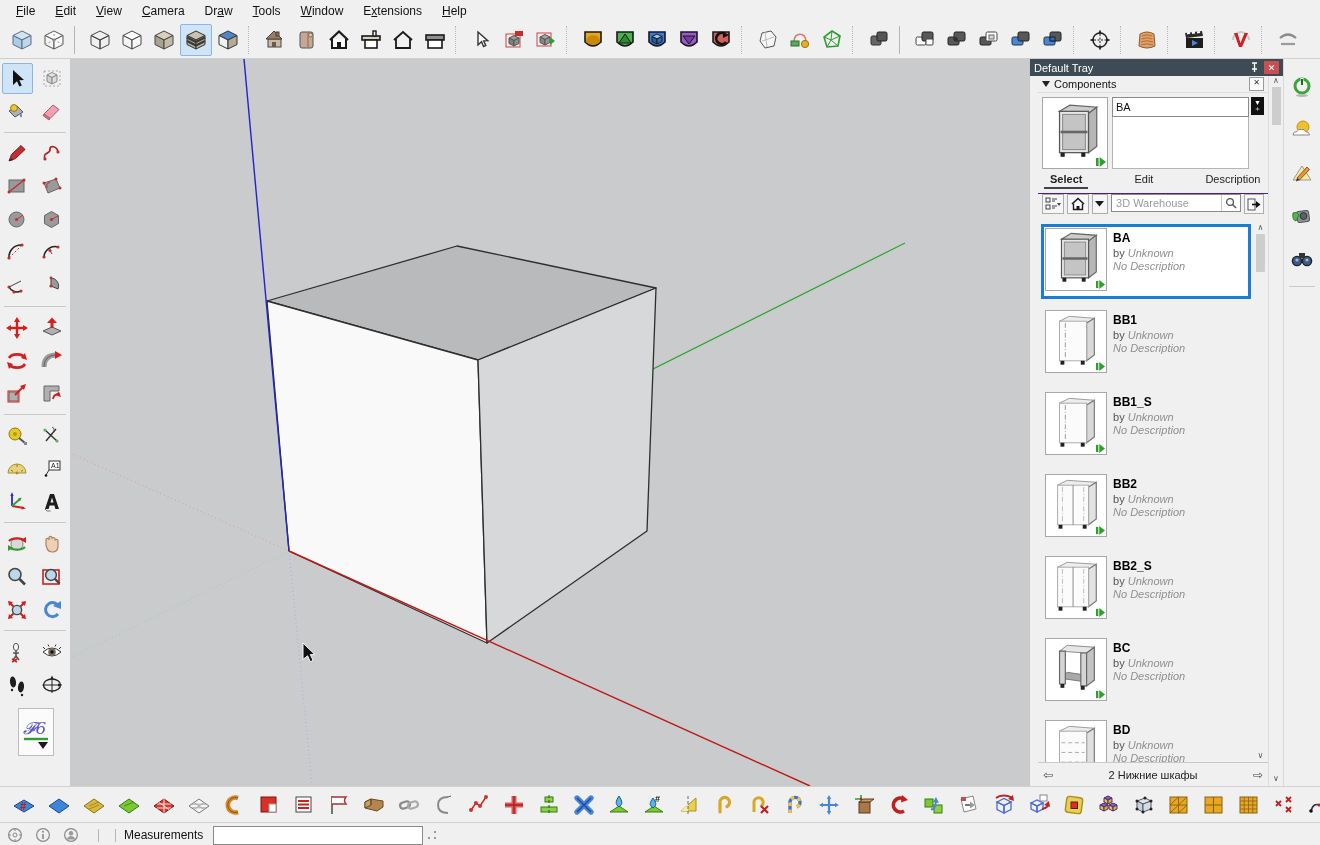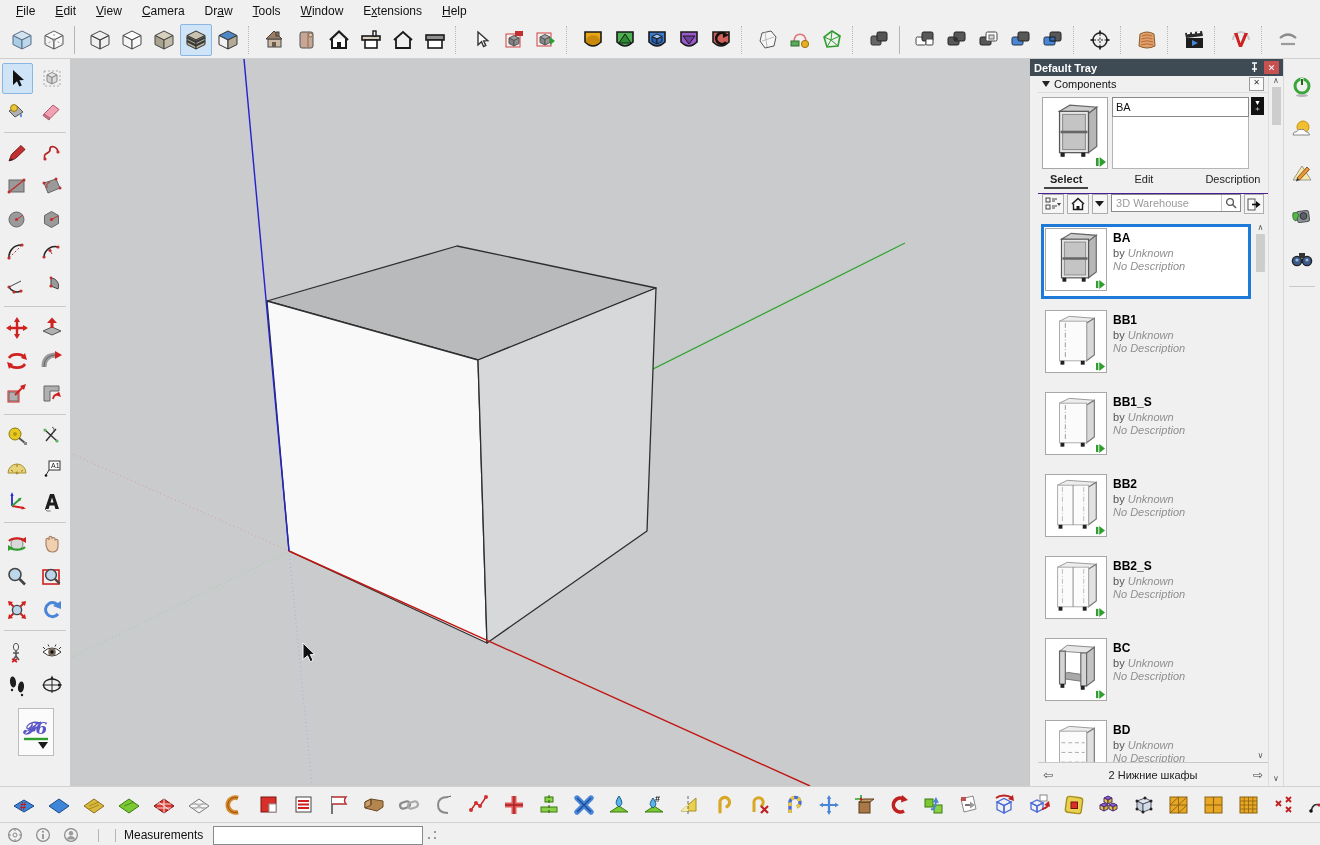--- a/index.html
+++ b/index.html
@@ -16,28 +16,28 @@
   .tbtn.sel{background:#cfe4f7;border-color:#8ab6e3;}
   .sep{width:7px;height:28px;border-left:1px dotted #b9b9b9;margin:0 3px 0 4px;flex:0 0 auto;}
   .sepl{width:5px;height:28px;border-left:1px solid #b5b5b5;margin:0 4px;flex:0 0 auto;}
   
   #main{height:727px;display:flex;}
   #left-toolbar{width:70px;background:#f0f0f0;padding-top:4px;display:flex;flex-wrap:wrap;
     align-content:flex-start;justify-content:center;gap:2px 4px;}
   #left-toolbar .div{width:62px;height:1px;background:#c9c9c9;margin:3px 0;}
   #left-toolbar .tbtn{width:29px;height:29px;}
   #f6btn{width:34px;height:46px;border:1px solid #bdbdbd;background:#fbfbfb;margin-top:6px;
-    display:flex;align-items:center;justify-content:center;align-self:flex-start;margin-left:2px;font-weight:bold;}
+    display:flex;align-items:center;justify-content:center;align-self:flex-start;margin-left:2px;}
   
   #viewport{width:960px;height:727px;position:relative;overflow:hidden;}
   #viewport svg{position:absolute;left:0;top:0;}
   
   #tray{width:253px;background:#f0f0f0;border-left:1px solid #c6c6c6;display:flex;flex-direction:column;font-size:11px;}
   #tray-title{height:17px;background:#3e4b55;color:#fff;display:flex;align-items:center;padding:0 4px;}
-  #tray-title .t{flex:1;font-size:11px;font-weight:bold;}
+  #tray-title .t{flex:1;font-size:11px;}
   .winbtn{width:15px;height:13px;display:flex;align-items:center;justify-content:center;font-size:9px;margin-left:2px;}
   .winbtn.close{background:#c75050;color:#fff;border-radius:1px;}
   #tray-body{flex:1;display:flex;min-height:0;padding-left:8px;}
   #tray-content{flex:1;display:flex;flex-direction:column;min-width:0;min-height:0;}
   #comp-header{height:16px;display:flex;align-items:center;padding:0 4px;border-bottom:1px solid #dcdcdc;background:#f0f0f0;}
   #comp-header .t{flex:1;margin-left:4px;}
   .xbox{width:13px;height:12px;border:1px solid #9a9a9a;background:#fbfbfb;font-size:8px;line-height:10px;text-align:center;color:#333;}
   #comp-top{display:flex;padding:4px 4px 2px 4px;gap:4px;}
   #preview-thumb{width:64px;height:70px;background:#fff;border:1px solid #a7a7a7;position:relative;flex:0 0 auto;}
   #comp-top .rightcol{flex:1;display:flex;flex-direction:column;min-width:0;}

